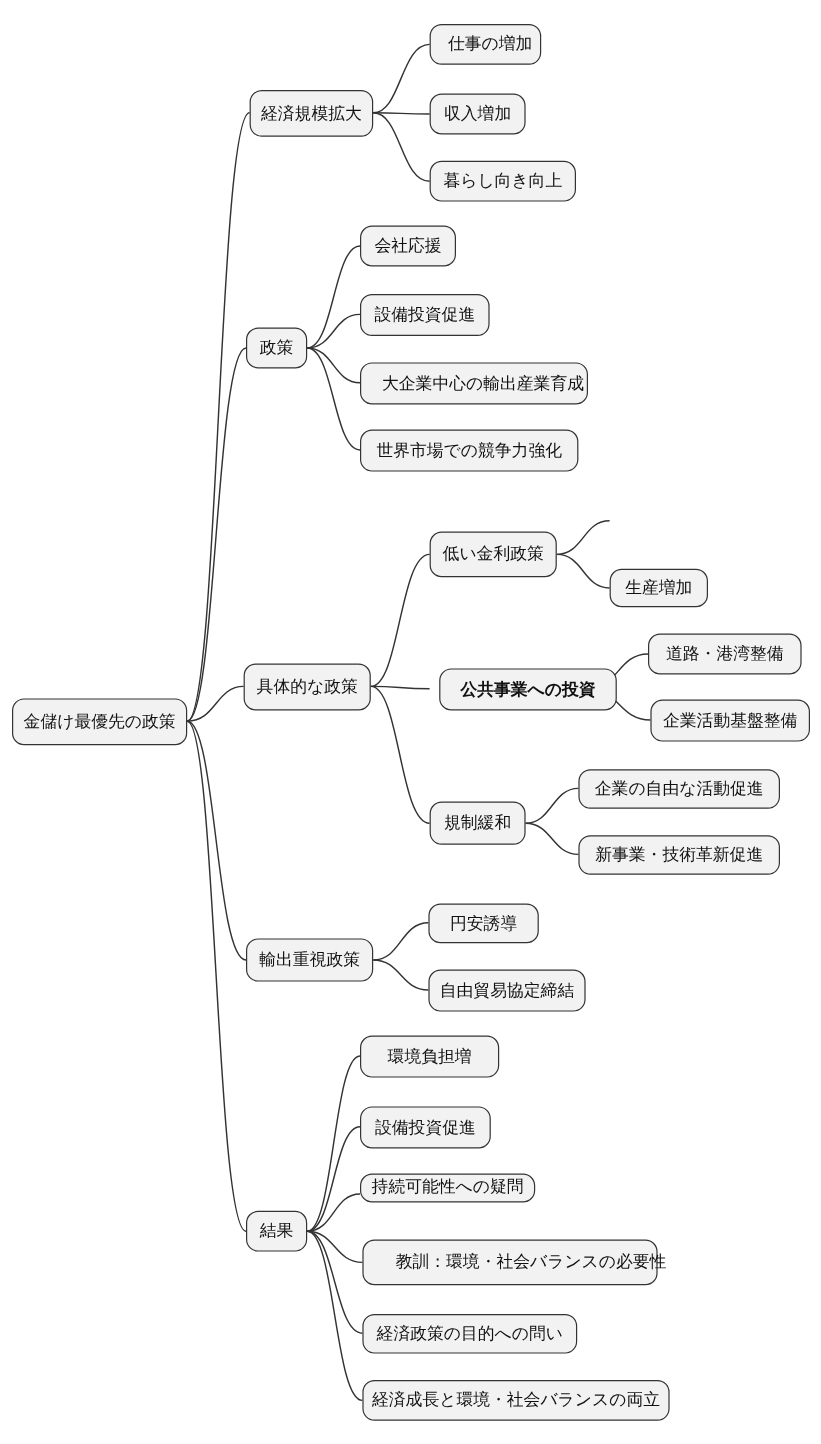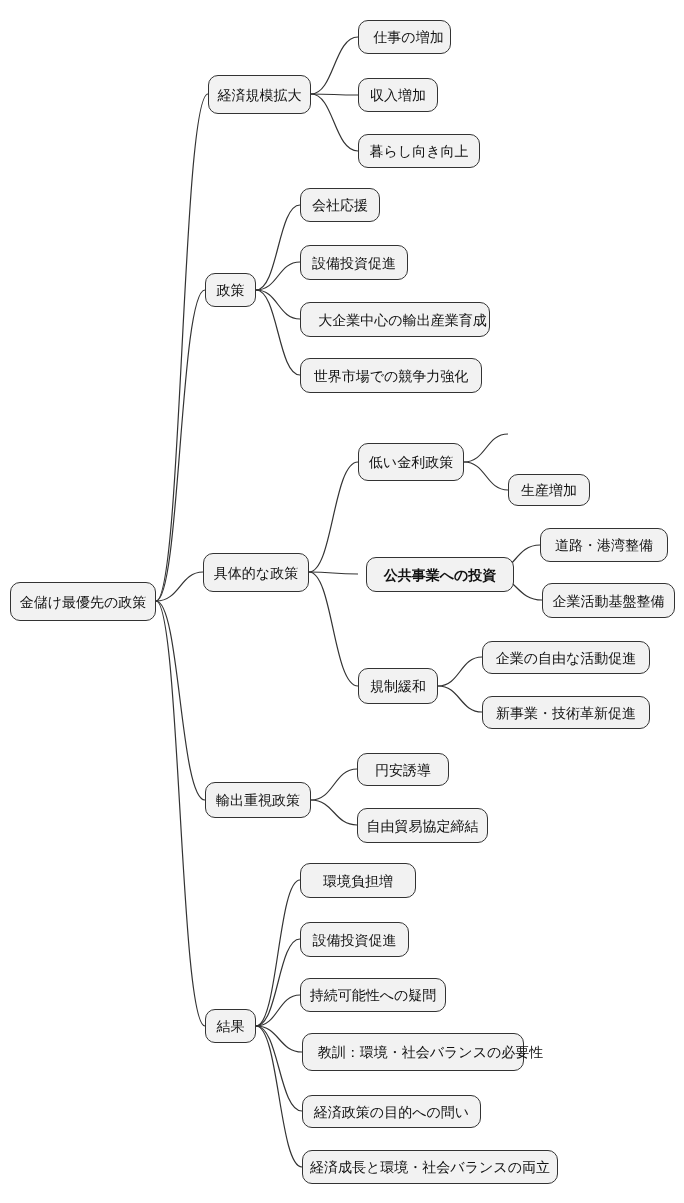--- a/index.html
+++ b/index.html
@@ -108,18 +108,18 @@
 
   <div class="node" style="left:358px; top:668px; width:80px; height:36px;">規制緩和</div>
   <div class="node" style="left:482px; top:641px; width:168px; height:33px;">企業の自由な活動促進</div>
   <div class="node" style="left:482px; top:696px; width:168px; height:33px;">新事業・技術革新促進</div>
 
   <div class="node" style="left:357px; top:753px; width:92px; height:33px;">円安誘導</div>
   <div class="node" style="left:357px; top:808px; width:131px; height:35px;">自由貿易協定締結</div>
 
   <div class="node" style="left:300px; top:863px; width:116px; height:35px;">環境負担増</div>
   <div class="node" style="left:300px; top:922px; width:109px; height:35px;">設備投資促進</div>
-  <div class="node" style="left:300px; top:978px; width:146px; height:34px;">持続可能性への疑問</div>
-  <div class="node" style="left:302px; top:1033px; width:222px; height:38px;padding-left:41px;">教訓：環境・社会バランスの必要性</div>
+  <div class="node" style="left:300px; top:978px; width:146px; height:24px;font-family:Liberation Mono, monospace;">持続可能性への疑問</div>
+  <div class="node" style="left:302px; top:1033px; width:246px; height:38px;padding-left:41px;">教訓：環境・社会バランスの必要性</div>
   <div class="node" style="left:302px; top:1095px; width:179px; height:33px;">経済政策の目的への問い</div>
   <div class="node" style="left:302px; top:1150px; width:256px; height:34px;">経済成長と環境・社会バランスの両立</div>
 
 </div>
 
 </body></html>

